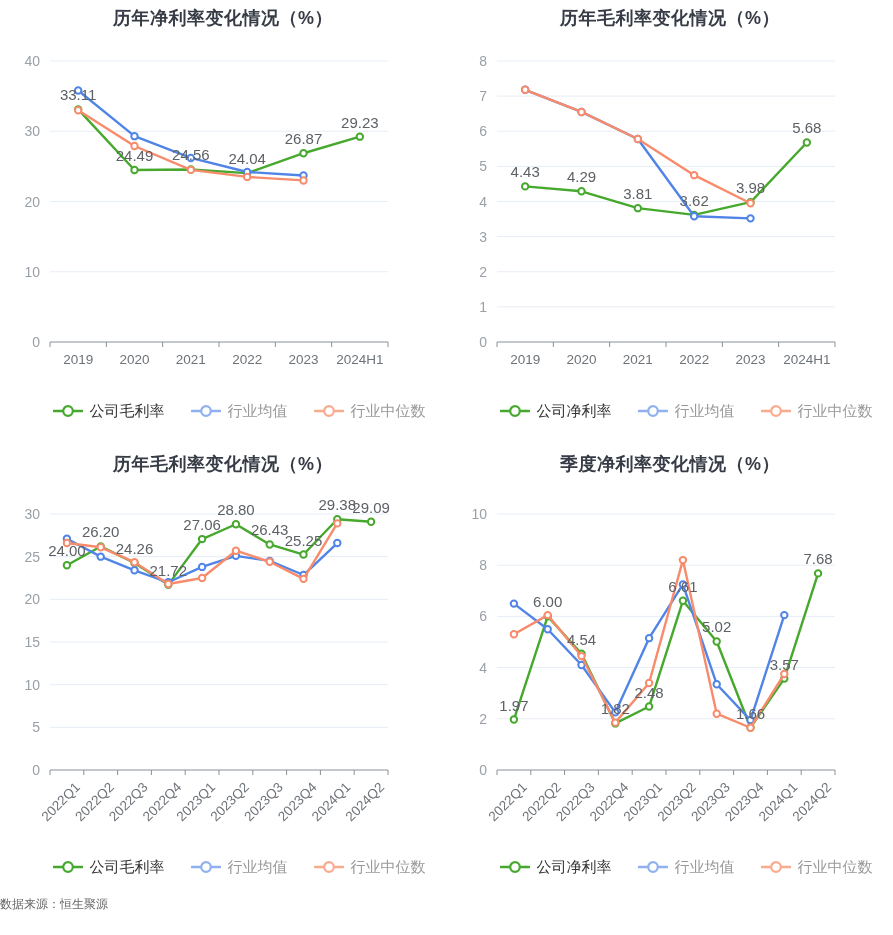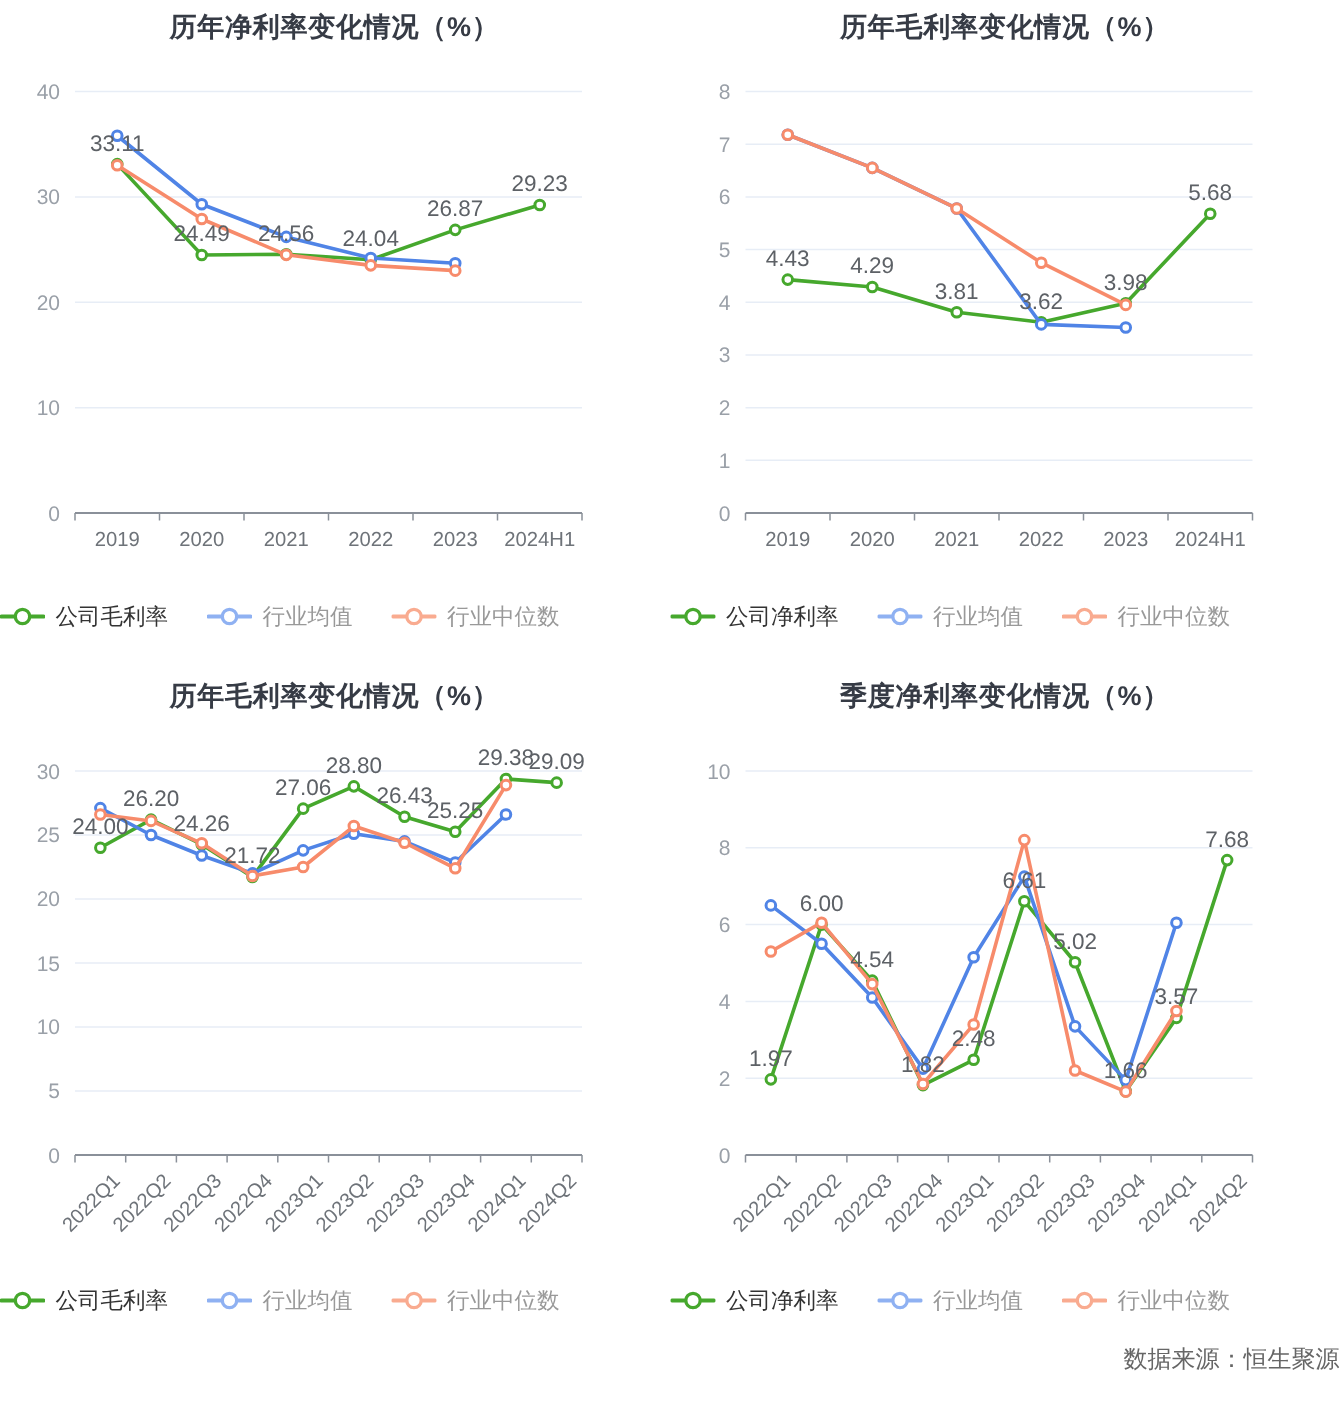--- a/index.html
+++ b/index.html
@@ -8,29 +8,29 @@
   .panel{position:absolute;width:446px;height:440px;}
   #panel-0{left:0;top:0;}
   #panel-1{left:447px;top:0;}
   #panel-2{left:0;top:440px;}
   #panel-3{left:447px;top:440px;text-decoration:underline;}
   .ctitle{position:absolute;left:0;top:6px;width:100%;margin:0;text-align:center;
           font-size:18px;font-weight:700;color:var(--title,#363b45);letter-spacing:.5px;}
   .panel.bottom .ctitle{top:12px;}
   .plot{position:absolute;left:0;top:0;display:block;}
   .panel.top .plot{top:0;}
-  .legend{position:absolute;left:0;width:100%;display:flex;
+  .legend{position:absolute;left:16px;width:100%;display:flex;justify-content:center;
           align-items:center;gap:26px;}
   .panel.top .legend{top:398px;height:26px;}
   .panel.bottom .legend{top:414px;height:26px;}
   .litem{display:inline-flex;align-items:center;gap:7px;cursor:pointer;}
   .ltext{font-size:15px;color:var(--legend-secondary,#999);}
   .litem.primary .ltext{color:var(--legend-primary,#333);}
-  .footer{position:absolute;left:0;top:896px;width:100%;text-align:right;
-          font-size:16px;color:var(--footer,#666);}
+  .footer{position:absolute;left:0;top:896px;width:100%;text-align:left;
+          font-size:12px;color:var(--footer,#666);}
   .ytick{font-size:14px;fill:var(--y-tick,#9aa0a8);}
   .xtick{font-size:13.5px;fill:var(--x-tick,#6e7379);}
   .dlabel{font-size:15px;fill:var(--data-label,#5d6166);}
 </style>
 </head>
 <body>
 
 <div class="page">
 
   <section class="panel top" id="panel-0">

